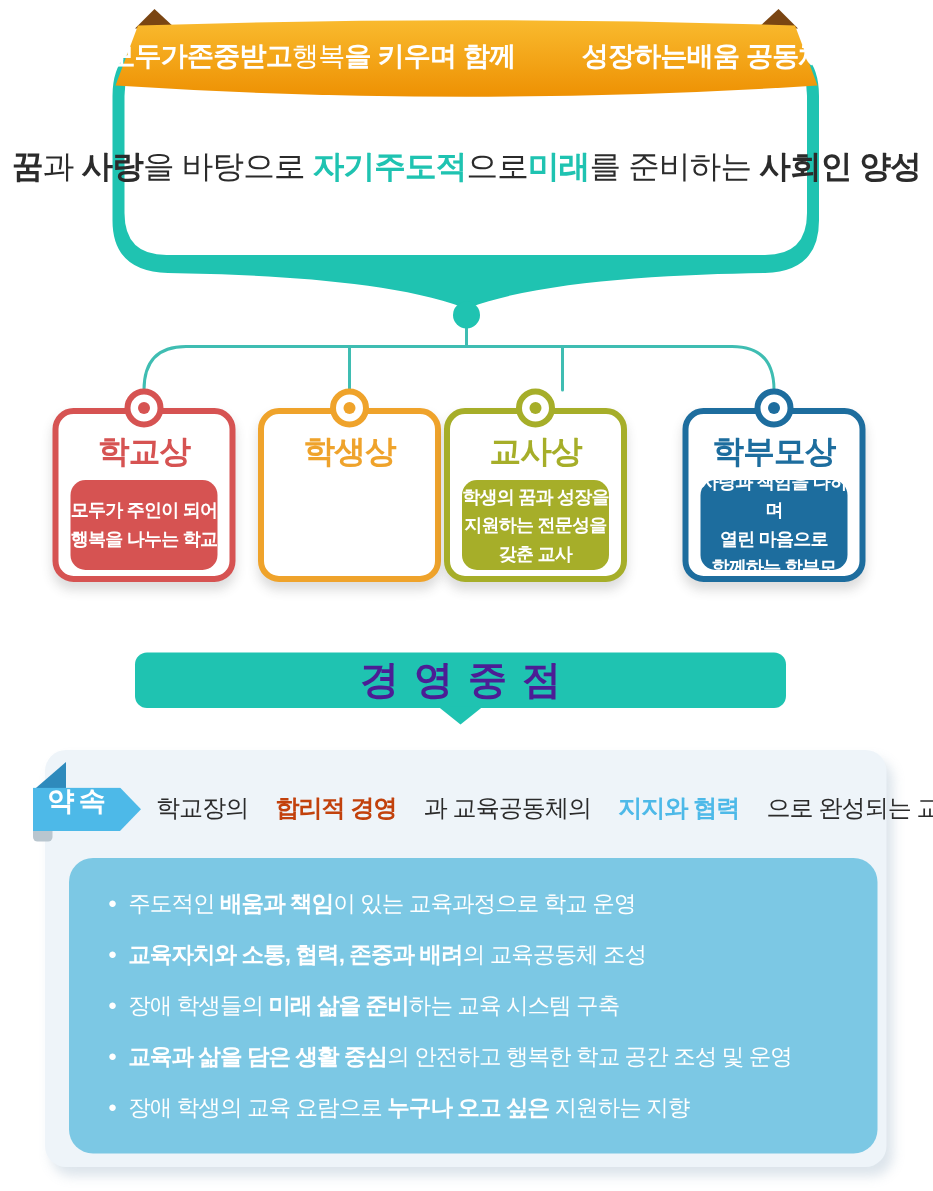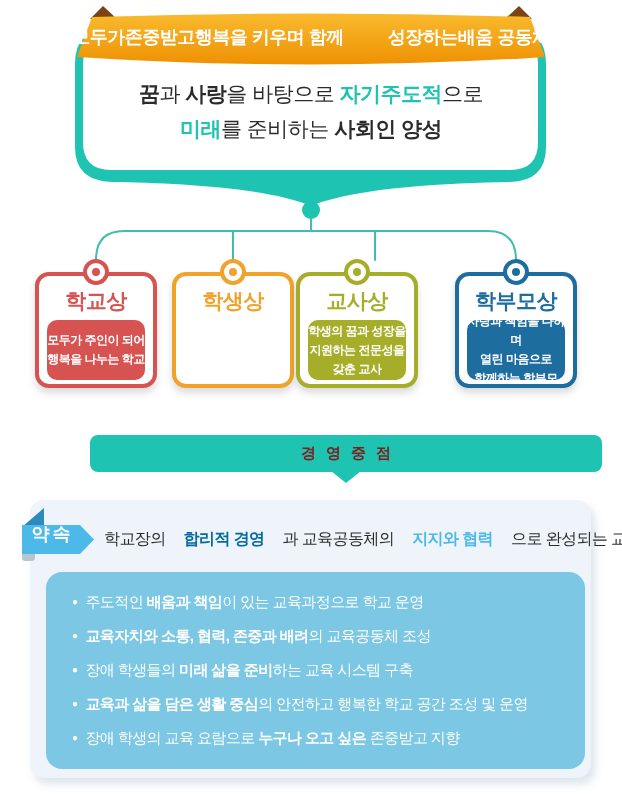--- a/index.html
+++ b/index.html
@@ -16,21 +16,21 @@
 
   
   .ribbon-text{
     left:92px;top:20px;width:438px;height:34px;
     display:flex;align-items:center;justify-content:center;
     color:#fff;font-size:18px;font-weight:600;letter-spacing:-0.5px;
   }
   
   .vision-text{
     left:85px;top:76px;width:452px;height:70px;
-    display:flex;flex-direction:column;align-items:center;justify-content:center;
+    display:flex;flex-direction:row;align-items:center;justify-content:center;
     font-size:21px;color:#2b2b2b;line-height:35px;letter-spacing:-0.5px;
   }
 
   
   .card{top:259px;width:122px;}
   .card-ring{
     position:absolute;top:0;left:50%;transform:translateX(-50%);
     width:18px;height:18px;border:4px solid var(--c);border-radius:50%;
     background:#fff;z-index:2;display:flex;align-items:center;justify-content:center;
   }
@@ -46,23 +46,23 @@
   }
   .card-inner{
     margin:5px 8px 0 8px;height:60px;border-radius:10px;background:var(--c);
     display:flex;align-items:center;justify-content:center;text-align:center;
     color:#fff;font-size:12px;font-weight:600;line-height:19px;
     white-space:pre-line;letter-spacing:-0.5px;
   }
 
   
   .section-banner{
-    left:90px;top:435px;width:512px;height:37px;background:var(--teal);
+    left:90px;top:435px;width:434px;height:37px;background:var(--teal);
     border-radius:8px;display:flex;align-items:center;justify-content:center;
-    color:#7f1d1d;font-size:15px;font-weight:bold;letter-spacing:10px;text-indent:10px;
+    color:#4c1d95;font-size:26px;font-weight:bold;letter-spacing:10px;text-indent:10px;
   }
   .section-banner::after{
     content:"";position:absolute;left:50%;bottom:-11px;transform:translateX(-50%);
     border-left:15px solid transparent;border-right:15px solid transparent;
     border-top:12px solid var(--teal);
   }
 
   
   .panel{
     left:30px;top:500px;width:561px;height:278px;background:var(--panel_bg);
@@ -128,21 +128,21 @@
 
     <path d="M311,219 L311,231 M96,260 Q96,231 124,231 L488,231 Q516,231 516,260
          M233,231 L233,260 M375,231 L375,260" fill="none" style="stroke:var(--connector)" stroke-width="2" stroke-linecap="round"></path>
     <circle cx="311" cy="210" r="9" style="fill:var(--teal)"></circle>
   </svg>
 
   <div class="abs ribbon-text nowrap">
       <span>모두가 </span>
       <span style="font-weight: 700;">존중받고</span>
       <span> </span>
-      <span style="font-weight: 700;">행복</span>
+      <span style="font-weight: 400;">행복</span>
       <span>을 키우며 함께 </span>
       <span style="font-weight: 700; margin-left: 44px;">성장</span>
       <span>하는 </span>
       <span style="font-weight: 700;">배움 공동체</span>
     </div>
 
   <div class="abs vision-text">
     <div class="nowrap"><span style="font-weight: 700;">꿈</span><span>과 </span><span style="font-weight: 700;">사랑</span><span>을 바탕으로 </span><span style="font-weight: 700; color: rgb(31, 195, 177);">자기주도적</span><span>으로</span></div>
     <div class="nowrap"><span style="font-weight: 700; color: rgb(31, 195, 177);">미래</span><span>를 준비하는 </span><span style="font-weight: 700;">사회인 양성</span></div>
   </div>
@@ -190,27 +190,27 @@
 
   <div class="abs section-banner nowrap">경영중점</div>
 
   <div class="abs panel"></div>
   <div class="abs promise-fold"></div>
   <div class="abs promise-body"></div>
   <div class="abs promise-underfold"></div>
   <div class="abs promise-label nowrap">약속</div>
   <div class="abs promise-headline nowrap">
       <span>학교장의 </span>
-      <span style="font-weight: 700; color: #0369a1;">합리적 경영</span>
+      <span style="font-weight: 700; color: #c2410c;">합리적 경영</span>
       <span>과 교육공동체의 </span>
       <span style="font-weight: 700; color: rgb(77, 185, 232);">지지와 협력</span>
       <span>으로 완성되는 교육</span>
     </div>
 
   <div class="abs bullets-box">
     <div class="bullet"><span class="dot">●</span><span><span>주도적인 </span><span style="font-weight: 700;">배움과 책임</span><span>이 있는 교육과정으로 학교 운영</span></span></div>
     <div class="bullet"><span class="dot">●</span><span><span style="font-weight: 700;">교육자치와 소통, 협력, 존중과 배려</span><span>의 교육공동체 조성</span></span></div>
     <div class="bullet"><span class="dot">●</span><span><span>장애 학생들의 </span><span style="font-weight: 700;">미래 삶을 준비</span><span>하는 교육 시스템 구축</span></span></div>
     <div class="bullet"><span class="dot">●</span><span><span style="font-weight: 700;">교육과 삶을 담은 생활 중심</span><span>의 안전하고 행복한 학교 공간 조성 및 운영</span></span></div>
-    <div class="bullet"><span class="dot">●</span><span><span>장애 학생의 교육 요람으로 </span><span style="font-weight: 700;">누구나 오고 싶은</span><span> 존중받고 지향</span></span></div>
+    <div class="bullet"><span class="dot">●</span><span><span>장애 학생의 교육 요람으로 </span><span style="font-weight: 700;">누구나 오고 싶은</span><span> 지원하는 지향</span></span></div>
   </div>
 
 </div>
 
 </body></html>

